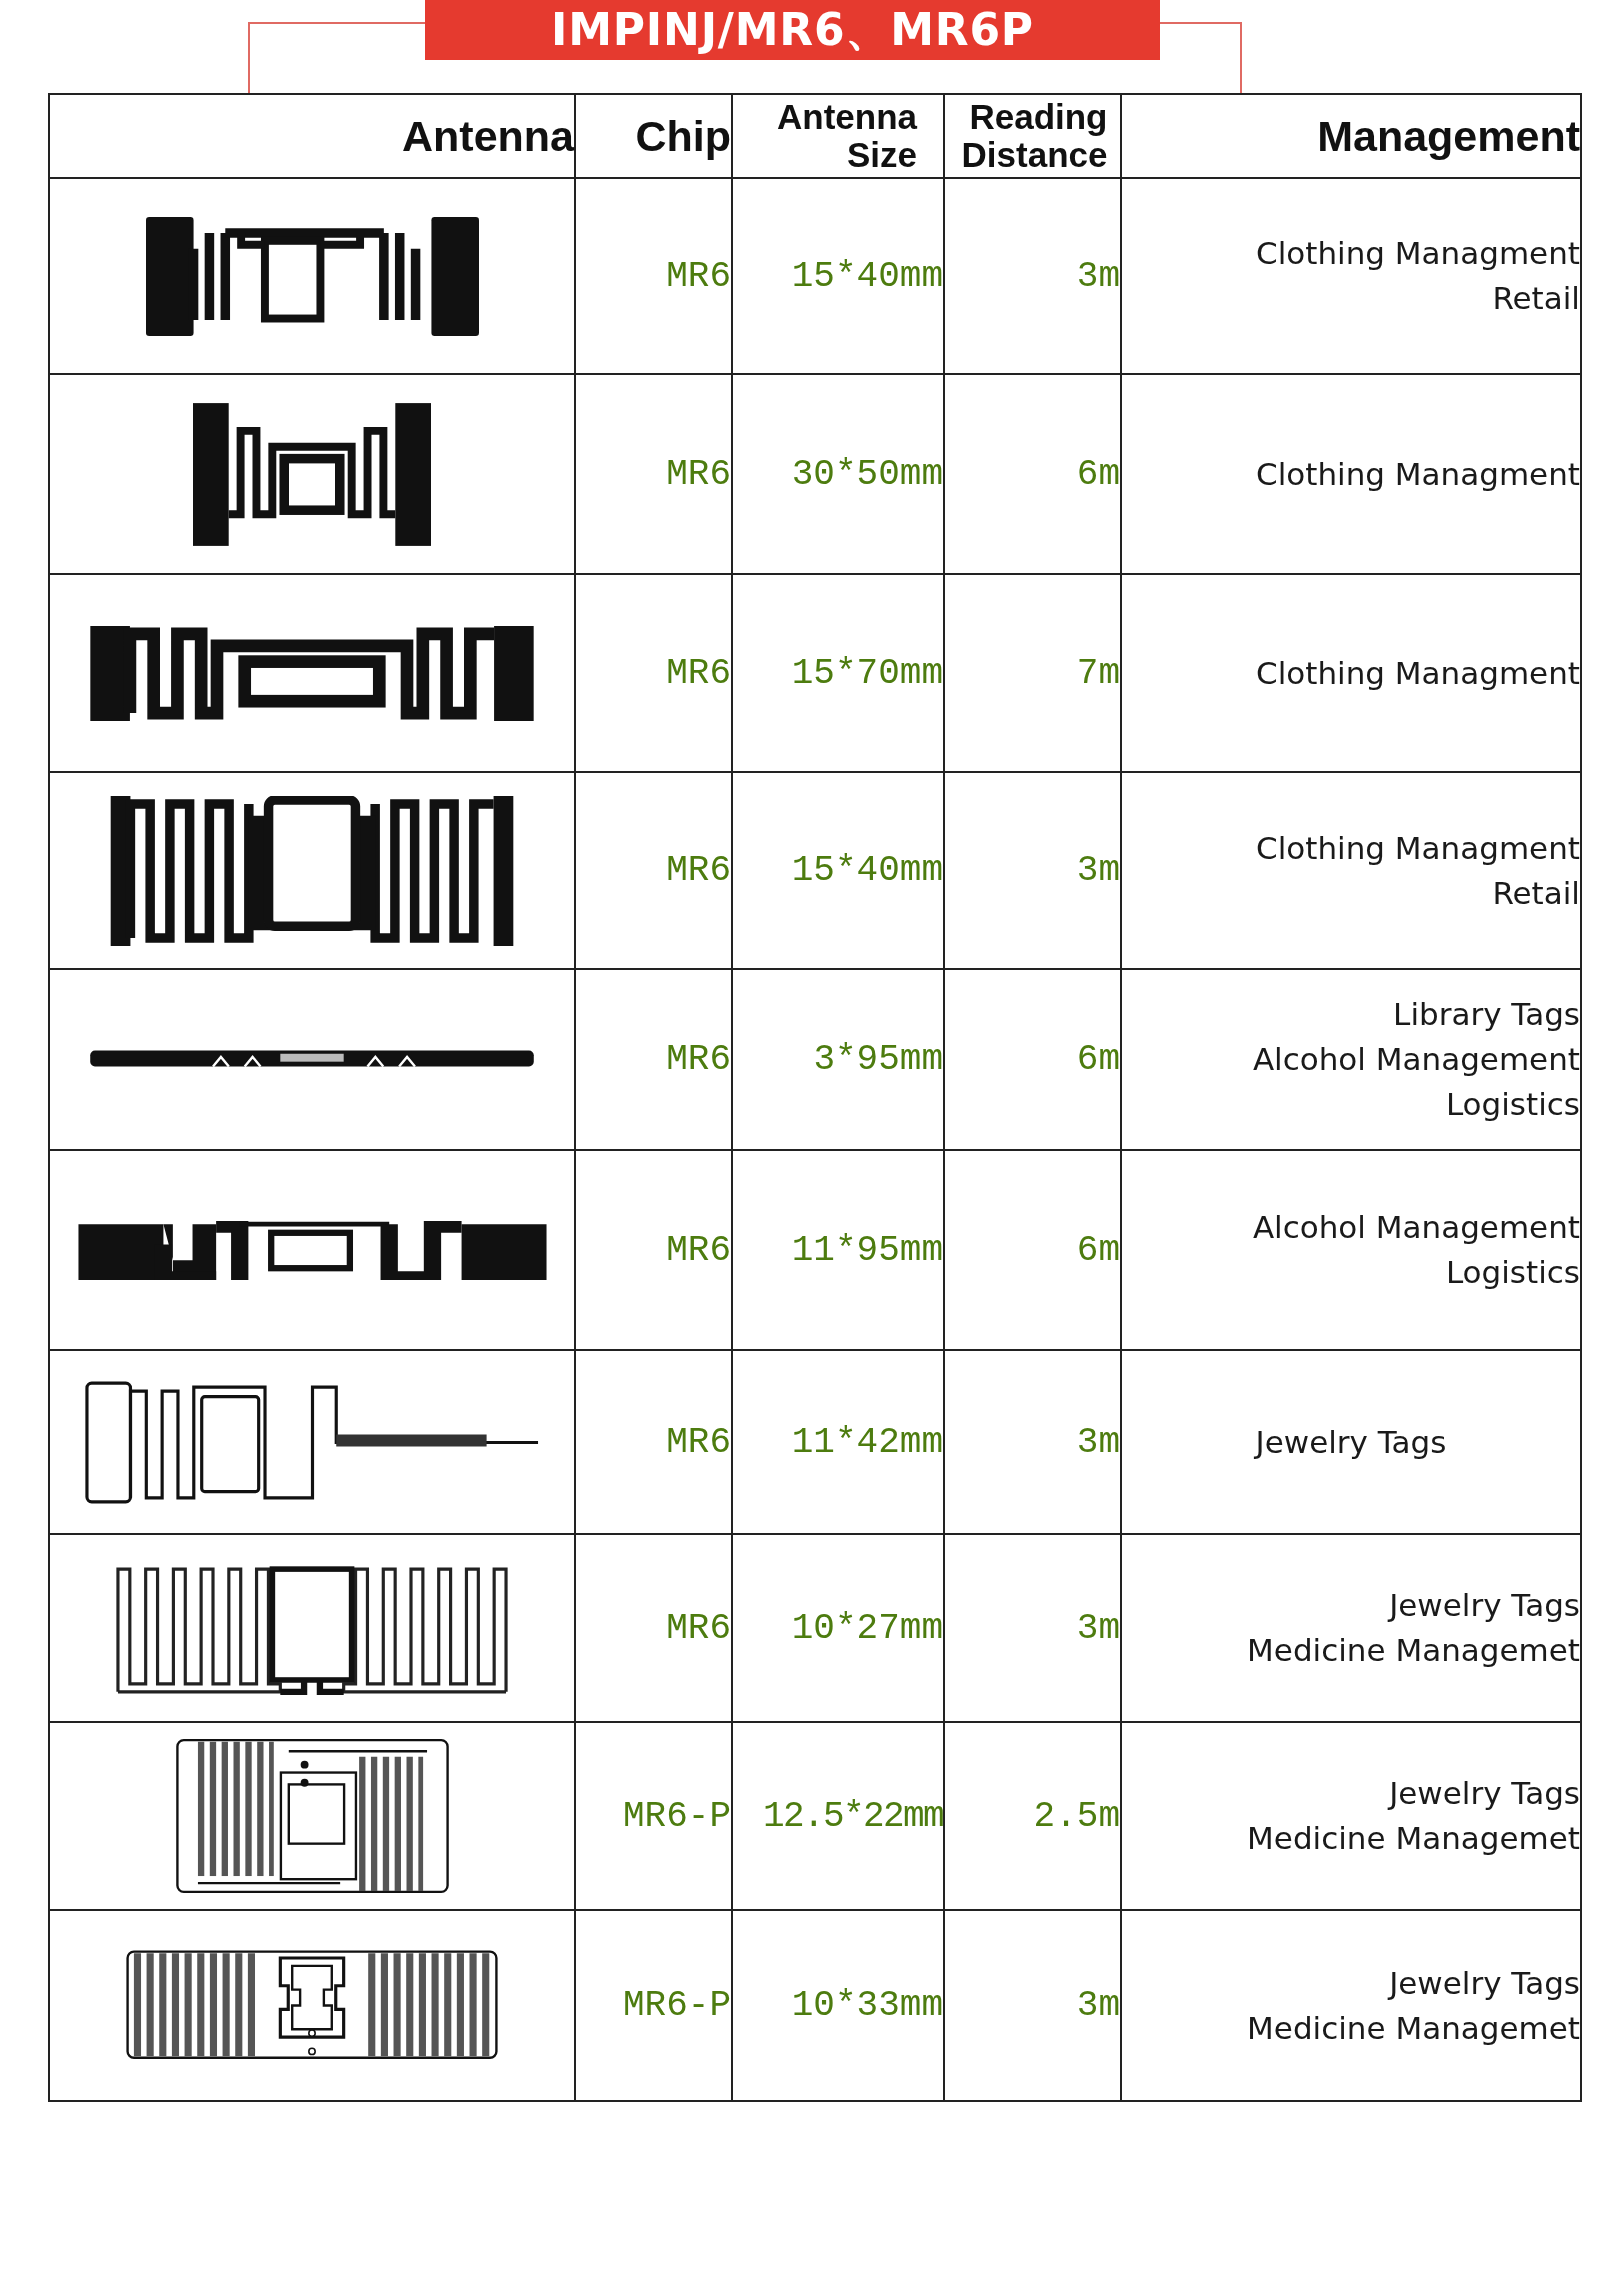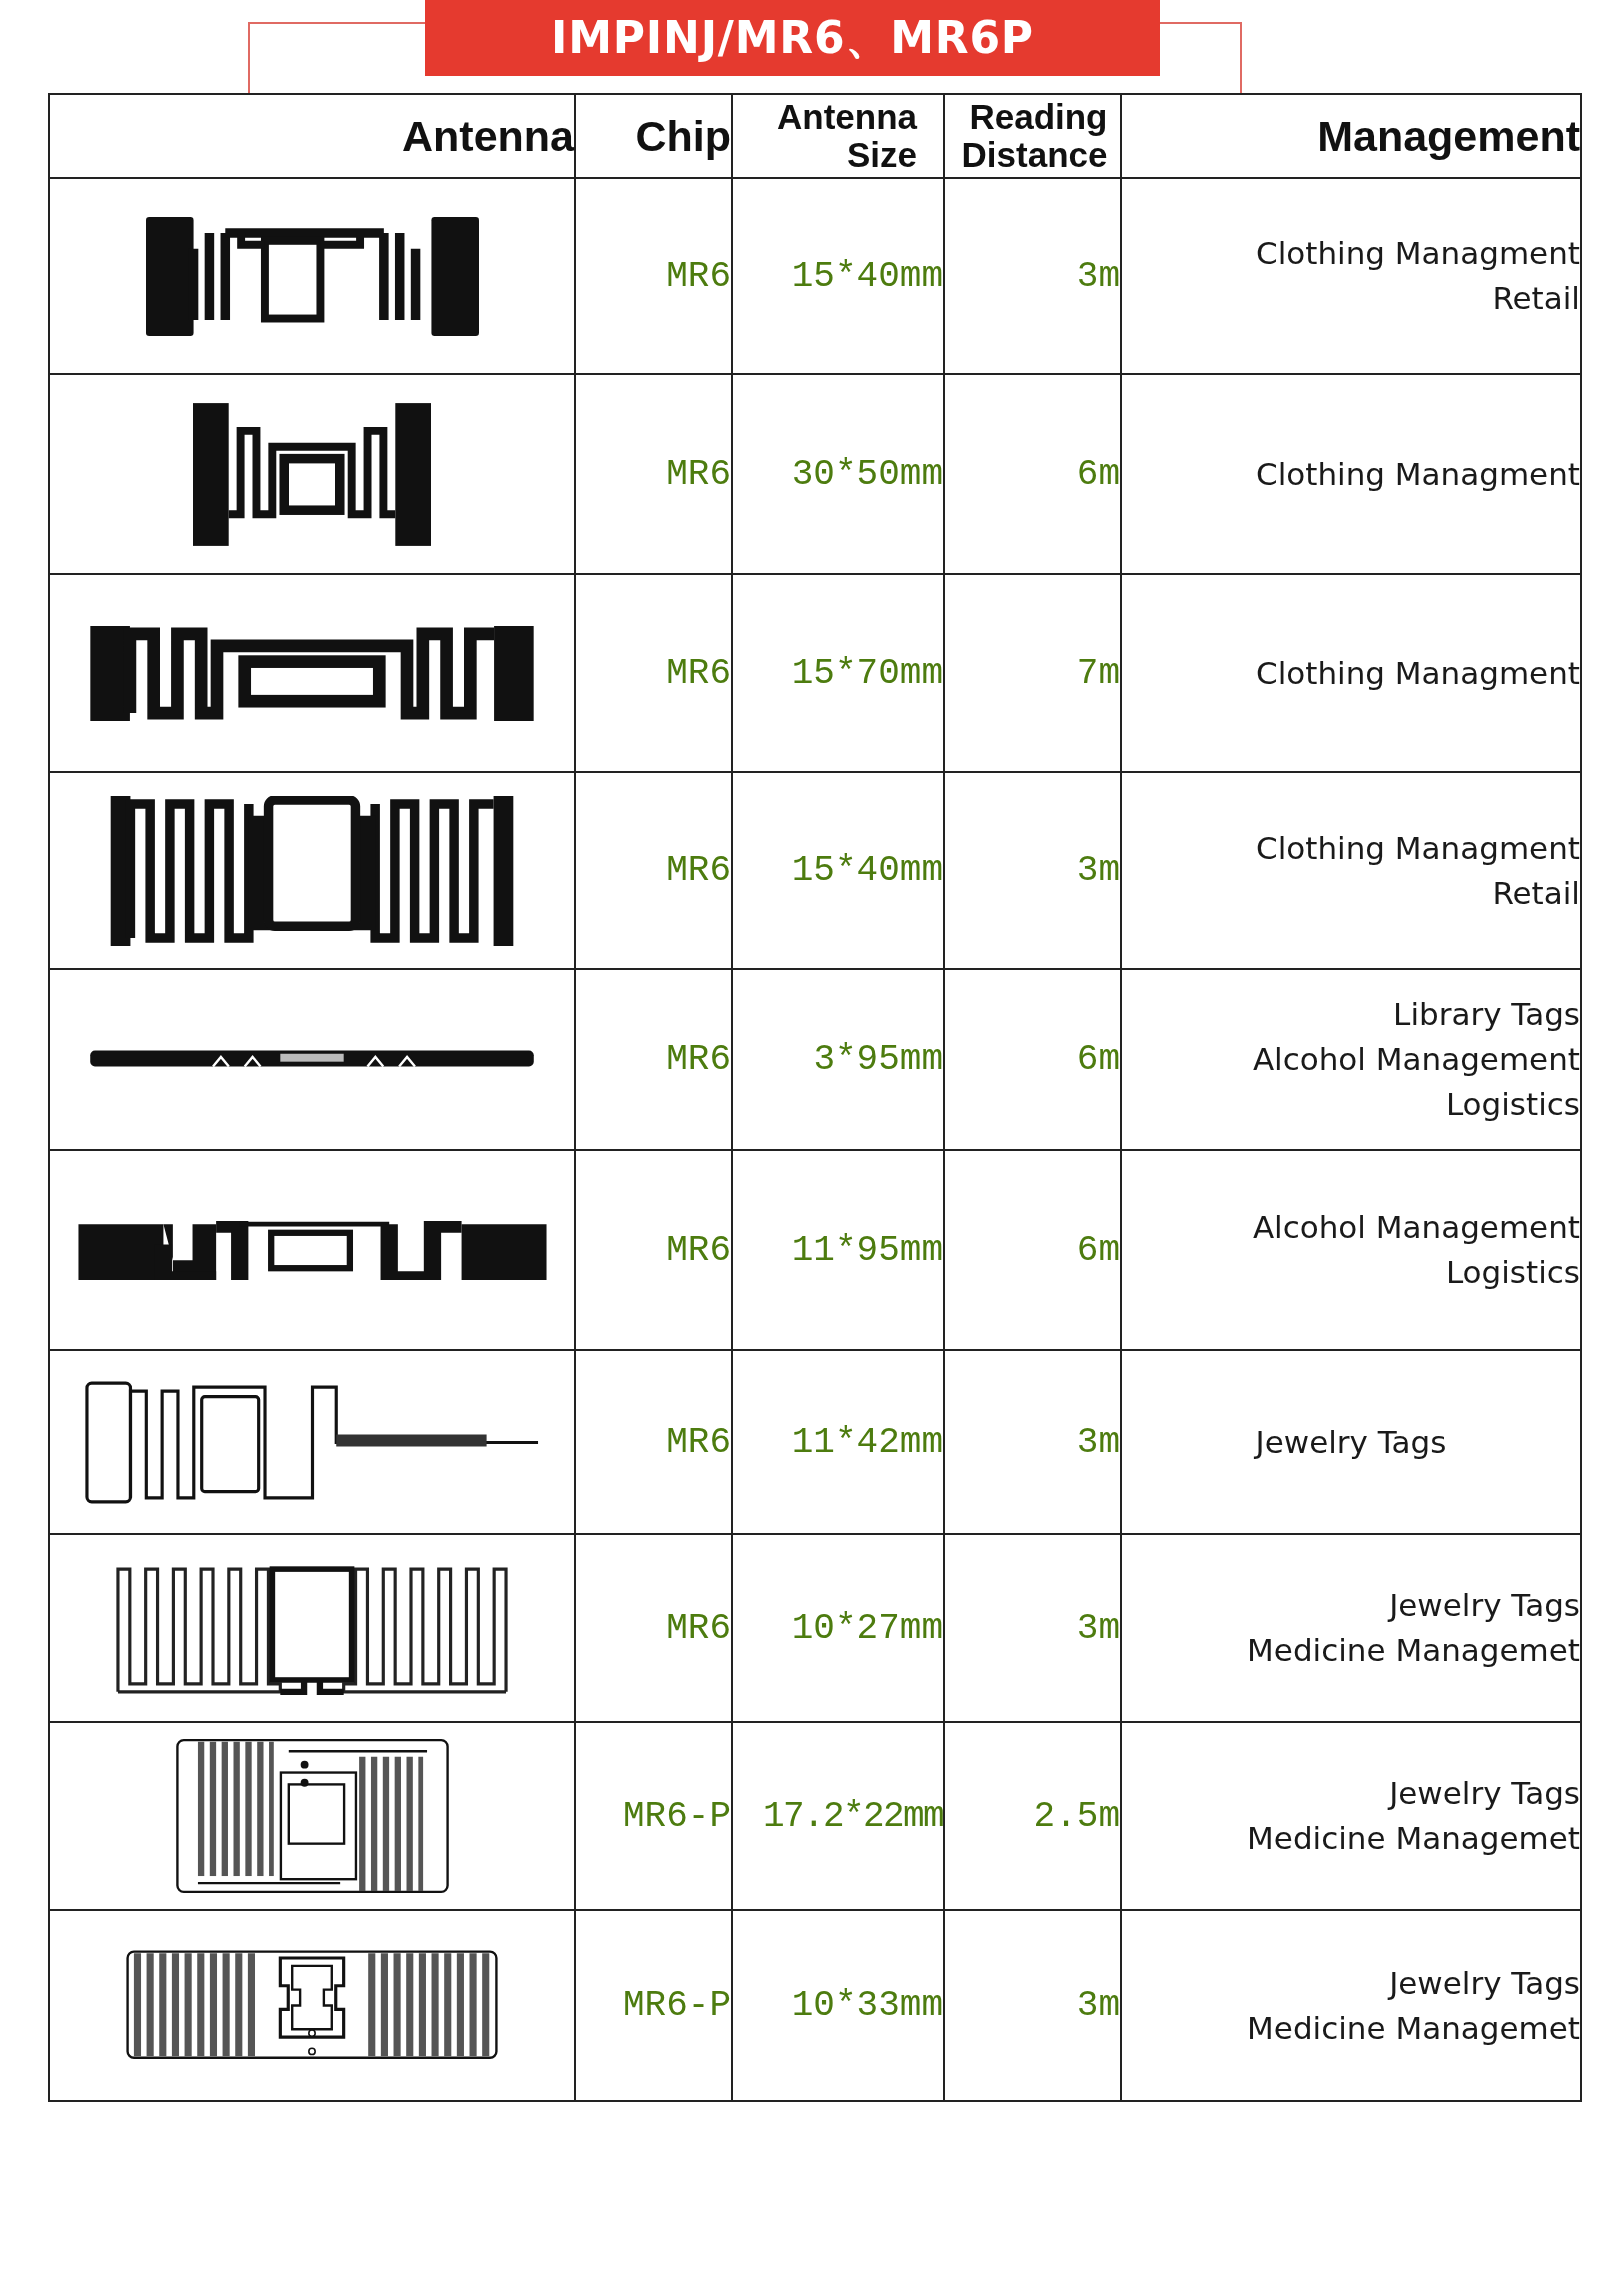--- a/index.html
+++ b/index.html
@@ -1,17 +1,17 @@
 <!DOCTYPE html>
 <html style="font-size:12.7px"><head>
 <meta charset="utf-8">
 <style>
   html, body { margin:0; padding:0; background:#ffffff; }
   body { width:1599px; height:2295px; position:relative; overflow:hidden; font-family:"Liberation Sans", "DejaVu Sans", sans-serif; color:#111; }
-  .banner { position:absolute; left:425px; top:0; width:735px; height:76px; background:#e53a2f; color:#fff; font-family:"DejaVu Sans", sans-serif; font-weight:bold; font-size:44px; letter-spacing:0.8px; display:flex; align-items:center; justify-content:center; }
+  .banner { position:absolute; left:425px; top:0; width:735px; height:60px; background:#e53a2f; color:#fff; font-family:"DejaVu Sans", sans-serif; font-weight:bold; font-size:44px; letter-spacing:0.8px; display:flex; align-items:center; justify-content:center; }
   .bracket-l { position:absolute; left:248px; top:22px; width:177px; height:71px; border-top:2.4px solid #e06a63; border-left:2.4px solid #e06a63; box-sizing:border-box; }
   .bracket-r { position:absolute; left:1160px; top:22px; width:82px; height:71px; border-top:2.4px solid #e06a63; border-right:2.4px solid #e06a63; box-sizing:border-box; }
   table.spec { position:absolute; left:48px; top:93px; width:1532px; border-collapse:collapse; table-layout:fixed; }
   table.spec td, table.spec th { border:2.4px solid #222; padding:0; text-align:right; vertical-align:middle; }
   table.spec th { font-family:"Liberation Sans", sans-serif; font-weight:bold; font-size:43px; color:#111; height:82px; line-height:1.0; }
   table.spec th.sm { font-size:35px; line-height:1.1;margin-top:20px; }
   .cell-txt { font-family:Liberation Mono, monospace; font-size:36px; color:#4d7c0f; }
   .cell-app { font-family:"DejaVu Sans", sans-serif; font-size:31px; color:#1a1a1a; text-align:left; padding-left:71px !important; line-height:1.45; }
   .cell-app.center { text-align:center; padding-left:0 !important; }
   .app-line { display:block; }
@@ -221,21 +221,21 @@
               <rect x="309" y="25" width="6" height="170"></rect>
           </g>
           <rect x="135" y="45" width="95" height="135" stroke="#111" stroke-width="3" fill="none"></rect>
           <rect x="145" y="60" width="70" height="75" stroke="#111" stroke-width="3" fill="none"></rect>
           <path d="M145 18 H320 M30 185 H210" stroke="#111" stroke-width="3" fill="none"></path>
           <circle cx="165" cy="35" r="5" fill="#111"></circle>
             <circle cx="165" cy="58" r="5" fill="#111"></circle>
         </svg>
       </td>
       <td class="cell-txt">MR6-P</td>
-      <td class="cell-txt" style="letter-spacing:-1.6px">17.2*22mm</td>
+      <td class="cell-txt" style="letter-spacing:-1.6px">12.5*22mm</td>
       <td class="cell-txt">2.5m</td>
       <td class="cell-app" style="padding-left:63px">
         <span class="app-line">Jewelry Tags</span>
         <span class="app-line">Medicine Managemet</span>
       </td>
     </tr>
 
     <tr style="height:191px">
       <td>
         <svg width="372" height="111" viewBox="0 0 470 140">

